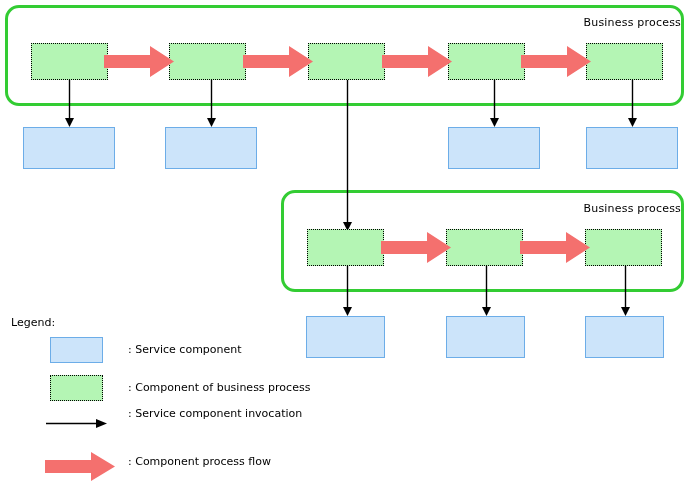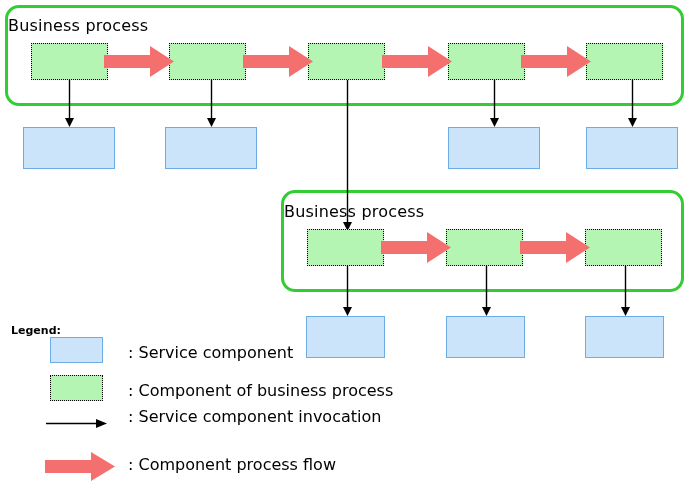--- a/index.html
+++ b/index.html
@@ -20,22 +20,22 @@
   .bp-container {
     position: absolute;
     box-sizing: border-box;
     border: 3px solid #33cc33;
     border-radius: 14px;
     background: transparent;
   }
   .bp-title {
     position: absolute;
     width: 100%;
-    text-align: left;
-    font-size: 16px;
+    text-align: right;
+    font-size: 11px;
     color: #000000;
     letter-spacing: 0.2px;
     white-space: nowrap;
   }
 
   
   .comp-box {
     position: absolute;
     box-sizing: border-box;
     background: #b4f5b4;
@@ -69,21 +69,21 @@
 
   
   .legend-title {
     position: absolute;
     font-size: 11px;
     color: #000000;
     white-space: nowrap;
   }
   .legend-label {
     position: absolute;
-    font-size: 16px;
+    font-size: 11px;
     color: #000000;
     white-space: nowrap;
   }
   .legend-swatch-blue {
     position: absolute;
     box-sizing: border-box;
     background: #cce4fa;
     border: 1px solid #6cade8;
   }
   .legend-swatch-green {
@@ -205,21 +205,21 @@
       <path d="M2 41 L11 41 L6.5 50 Z" fill="#000000"></path>
     </svg>
   </div>
   <div class="inv-arrow" style="left:619px; top:266px;">
     <svg width="13" height="51" viewBox="0 0 13 51">
       <line x1="6.5" y1="0" x2="6.5" y2="43" stroke="#000000" stroke-width="1.4"></line>
       <path d="M2 41 L11 41 L6.5 50 Z" fill="#000000"></path>
     </svg>
   </div>
 
-  <div class="legend-title" style="left:11px; top:324px;font-weight:bold;">Legend:</div>
+  <div class="legend-title" style="left:11px; top:316px;">Legend:</div>
 
   <div class="legend-swatch-blue" style="left:50px; top:337px; width:53px; height:26px;"></div>
   <div class="legend-label" style="left:128px; top:343px;">: Service component</div>
 
   <div class="legend-swatch-green" style="left:50px; top:375px; width:53px; height:26px;"></div>
   <div class="legend-label" style="left:128px; top:381px;">: Component of business process</div>
 
   <div class="legend-arrow-thin" style="left:46px; top:417px;">
     <svg width="62" height="13" viewBox="0 0 62 13">
       <line x1="0" y1="6.5" x2="52" y2="6.5" stroke="#000000" stroke-width="1.4"></line>

